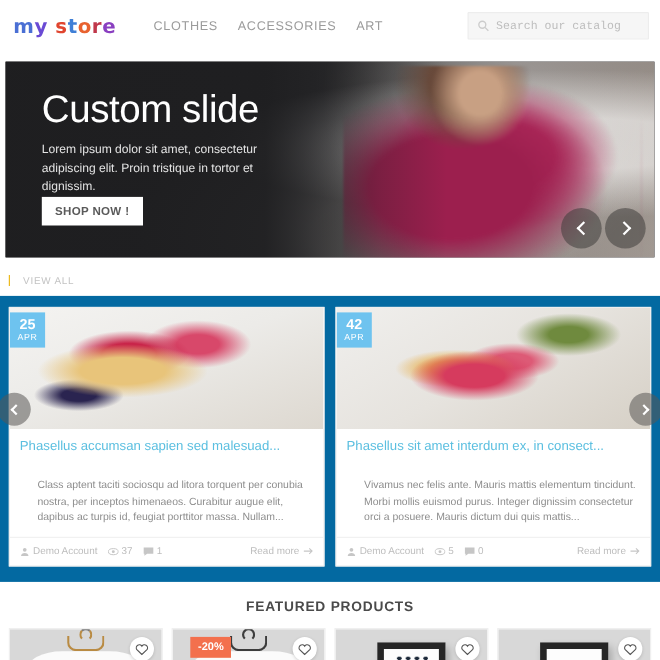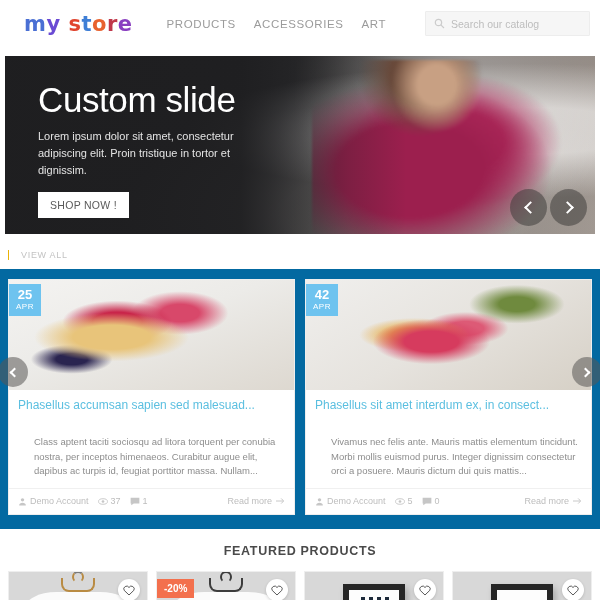--- a/index.html
+++ b/index.html
@@ -15,25 +15,25 @@
   .header {
     height: 48px;
     background: #ffffff;
     display: flex;
     align-items: center;
     padding: 0 10px;
     position: relative;
   }
   .logo {
     font-family: "DejaVu Sans", sans-serif;
-    font-size: 21px;
+    font-size: 18px;
     font-weight: bold;
     letter-spacing: 0.5px;
     white-space: nowrap;
-    margin-left: 14px;
+    margin-left: 2px;
     margin-right: 34px;
   }
   .logo span { display: inline-block; }
   .nav { display: flex; align-items: center; gap: 18px; }
   .nav-item {
     font-size: 11.5px;
     color: #9b9b9b;
     letter-spacing: 0.6px;
     font-weight: 400;
     cursor: pointer;
@@ -48,21 +48,21 @@
     background: #f6f6f6;
     border: 1px solid #ededed;
     display: flex;
     align-items: center;
     padding: 0 8px;
     border-radius: 1px;
   }
   .search-icon { flex: 0 0 auto; margin-right: 6px; opacity: .45; display:flex; }
   .search-input {
     border: 0; outline: 0; background: transparent;
-    font-family: Liberation Sans, sans-serif;
+    font-family: Liberation Mono, monospace;
     font-size: 10.5px; color: #b7b7b7; width: 100%;
   }
   .search-input::placeholder { color: #bdbdbd; }
 
   
   .hero {
     position: relative;
     margin: 8px 5px 0 5px;
     height: 178px;
     overflow: hidden;
@@ -103,32 +103,32 @@
     font-weight: normal;
     letter-spacing: -0.4px;
     line-height: 1.05;
     margin-bottom: 9px;
   }
   .hero-desc {
     color: #e3e3e3;
     font-size: 11px;
     line-height: 1.55;
     width: 196px;
-    margin-bottom: 13px;
   }
   .hero-btn {
     display: inline-block;
     background: #ffffff;
     color: #5a5a5a;
     font-size: 10.5px;
     letter-spacing: .3px;
     padding: 7px 12px;
     border: 0;
     cursor: pointer;
     font-family: "Liberation Sans", sans-serif;
+    font-weight: bold;
   }
   .hero-nav {
     position: absolute;
     bottom: 8px; right: 8px;
     display: flex; gap: 3px; z-index: 4;
   }
   .hero-nav div {
     width: 37px; height: 37px;
     border-radius: 50%;
     background: rgba(60,58,56,.52);
@@ -287,35 +287,35 @@
   }
   .wish-btn {
     position: absolute; right: 7px; top: 7px;
     width: 22px; height: 22px; border-radius: 50%;
     background: #ffffff;
     display: flex; align-items: center; justify-content: center;
     box-shadow: 0 1px 3px rgba(0,0,0,.16);
     cursor: pointer; z-index: 3;
   }
   .discount {
-    position: absolute; left: 0; top: 7px;
+    position: absolute; left: 16px; top: 7px;
     background: #f3704d; color: #ffffff;
     font-size: 10px; font-weight: bold;
     padding: 4px 7px;
     z-index: 3;
   }
 </style>
 </head>
 <body>
 
 <div class="header">
   <div class="logo" id="logo-host"><span style="color: rgb(74, 111, 212);">m</span><span style="color: rgb(106, 74, 212);">y</span><span style="color: rgb(255, 255, 255);">&nbsp;</span><span style="color: rgb(224, 69, 47);">s</span><span style="color: rgb(63, 127, 214);">t</span><span style="color: rgb(232, 98, 47);">o</span><span style="color: rgb(192, 56, 75);">r</span><span style="color: rgb(138, 63, 192);">e</span></div>
 
   <div class="nav">
-    <div class="nav-item">PRODUCTS</div>
+    <div class="nav-item">CLOTHES</div>
     <div class="nav-item">ACCESSORIES</div>
     <div class="nav-item">ART</div>
   </div>
 
   <div class="search-wrap">
     <span class="search-icon">
       <svg width="11" height="11" viewBox="0 0 16 16">
           <circle cx="6.5" cy="6.5" r="4.6" fill="none" stroke="#9a9a9a" stroke-width="1.8"></circle>
           <line x1="10" y1="10" x2="14.5" y2="14.5" stroke="#9a9a9a" stroke-width="1.8"></line>
         </svg>

